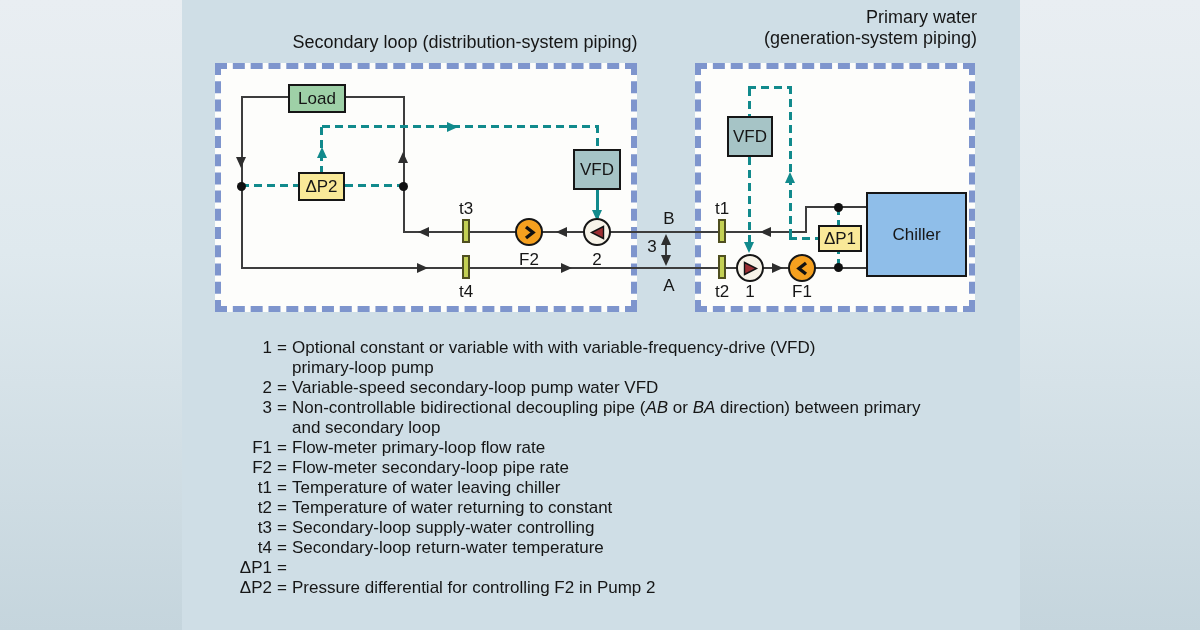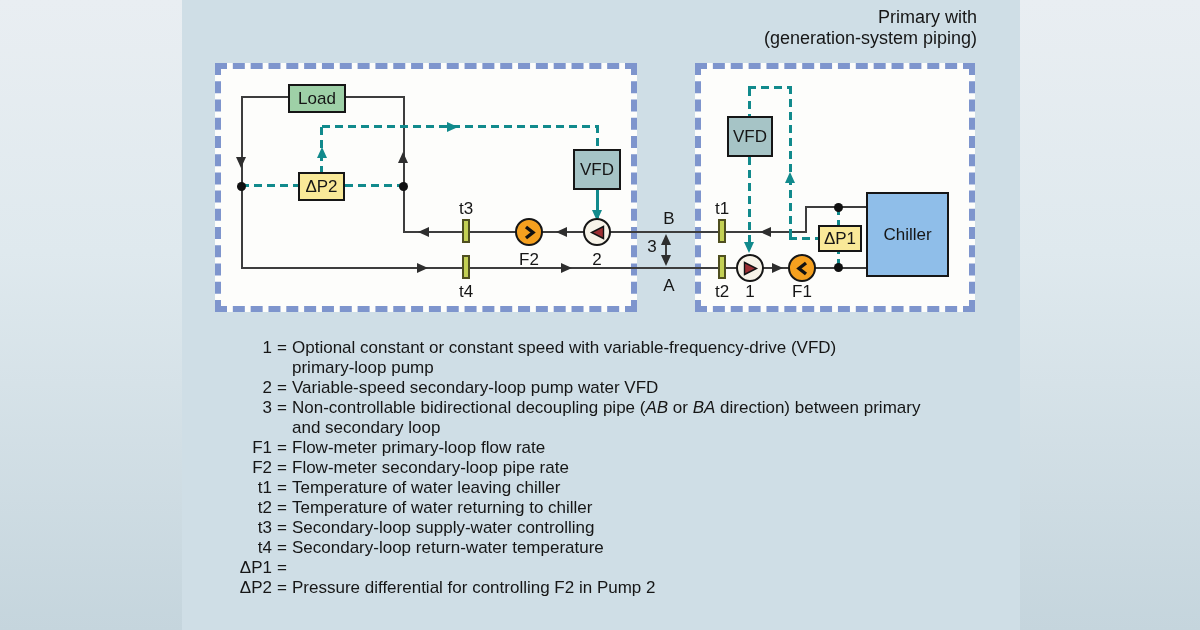--- a/index.html
+++ b/index.html
@@ -39,22 +39,23 @@
 </style>
 </head>
 <body>
 
 <div id="stage">
   <div id="figure-bg"></div>
 
   <div class="loopbox" style="left:215px;top:63px;width:422px;height:249px;"></div>
   <div class="loopbox" style="left:695px;top:63px;width:280px;height:249px;"></div>
 
+  <div class="title" style="left:265px;top:32px;width:400px;text-align:center;">Secondary loop (distribution-system piping)</div>
   <div class="title" style="left:697px;top:7px;width:280px;text-align:right;">
-    <div>Primary with</div>
+    <div>Primary water</div>
     <div>(generation-system piping)</div>
   </div>
 
   <div class="ph" style="left:241px;top:96px;width:47px;"></div>
   <div class="ph" style="left:346px;top:96px;width:57px;"></div>
   <div class="pv" style="left:241px;top:96px;height:173px;"></div>
   <div class="pv" style="left:403px;top:96px;height:137px;"></div>
   <div class="ph" style="left:403px;top:231px;width:403px;"></div>
   <div class="pv" style="left:805px;top:206px;height:27px;"></div>
   <div class="ph" style="left:805px;top:206px;width:62px;"></div>
@@ -121,39 +122,39 @@
     <svg width="15" height="15">
         <polyline points="11,2 4,7.5 11,13" stroke="#111" stroke-width="3.4" fill="none"></polyline>
       </svg>
   </div>
 
   <div class="cbox" style="left:288px;top:84px;width:58px;height:29px;background:#9ed0a7;">Load</div>
   <div class="cbox" style="left:298px;top:172px;width:47px;height:29px;background:#f9e998;">ΔP2</div>
   <div class="cbox" style="left:573px;top:149px;width:48px;height:41px;background:#a6c4c6;">VFD</div>
   <div class="cbox" style="left:727px;top:116px;width:46px;height:41px;background:#a6c4c6;">VFD</div>
   <div class="cbox" style="left:818px;top:225px;width:44px;height:27px;background:#f9e998;">ΔP1</div>
-  <div class="cbox" style="left:866px;top:192px;width:83px;height:85px;background:#8fbee9;">Chiller</div>
+  <div class="cbox" style="left:866px;top:192px;width:101px;height:85px;background:#8fbee9;">Chiller</div>
 
   <div class="lbl" style="left:450px;top:199px;width:32px;">t3</div>
   <div class="lbl" style="left:450px;top:282px;width:32px;">t4</div>
   <div class="lbl" style="left:509px;top:250px;width:40px;">F2</div>
   <div class="lbl" style="left:581px;top:250px;width:32px;">2</div>
   <div class="lbl" style="left:653px;top:209px;width:32px;">B</div>
   <div class="lbl" style="left:636px;top:237px;width:32px;">3</div>
   <div class="lbl" style="left:653px;top:276px;width:32px;">A</div>
   <div class="lbl" style="left:706px;top:199px;width:32px;">t1</div>
   <div class="lbl" style="left:706px;top:282px;width:32px;">t2</div>
   <div class="lbl" style="left:734px;top:282px;width:32px;">1</div>
   <div class="lbl" style="left:782px;top:282px;width:40px;">F1</div>
 
   <div id="legend">
     <div class="lrow">
         <span class="lkey">1</span>
         <span class="leq">=</span>
-        <span class="ltxt">Optional constant or constant speed with variable-frequency-drive (VFD)</span>
+        <span class="ltxt">Optional constant or variable with with variable-frequency-drive (VFD)</span>
       </div>
     <div class="lrow">
         <span class="lkey"></span>
         <span class="leq"></span>
         <span class="ltxt">primary-loop pump</span>
       </div>
     <div class="lrow">
         <span class="lkey">2</span>
         <span class="leq">=</span>
         <span class="ltxt">Variable-speed secondary-loop pump water VFD</span>
@@ -179,21 +180,21 @@
         <span class="ltxt">Flow-meter secondary-loop pipe rate</span>
       </div>
     <div class="lrow">
         <span class="lkey">t1</span>
         <span class="leq">=</span>
         <span class="ltxt">Temperature of water leaving chiller</span>
       </div>
     <div class="lrow">
         <span class="lkey">t2</span>
         <span class="leq">=</span>
-        <span class="ltxt">Temperature of water returning to chiller</span>
+        <span class="ltxt">Temperature of water returning to constant</span>
       </div>
     <div class="lrow">
         <span class="lkey">t3</span>
         <span class="leq">=</span>
         <span class="ltxt">Secondary-loop supply-water controlling</span>
       </div>
     <div class="lrow">
         <span class="lkey">t4</span>
         <span class="leq">=</span>
         <span class="ltxt">Secondary-loop return-water temperature</span>

